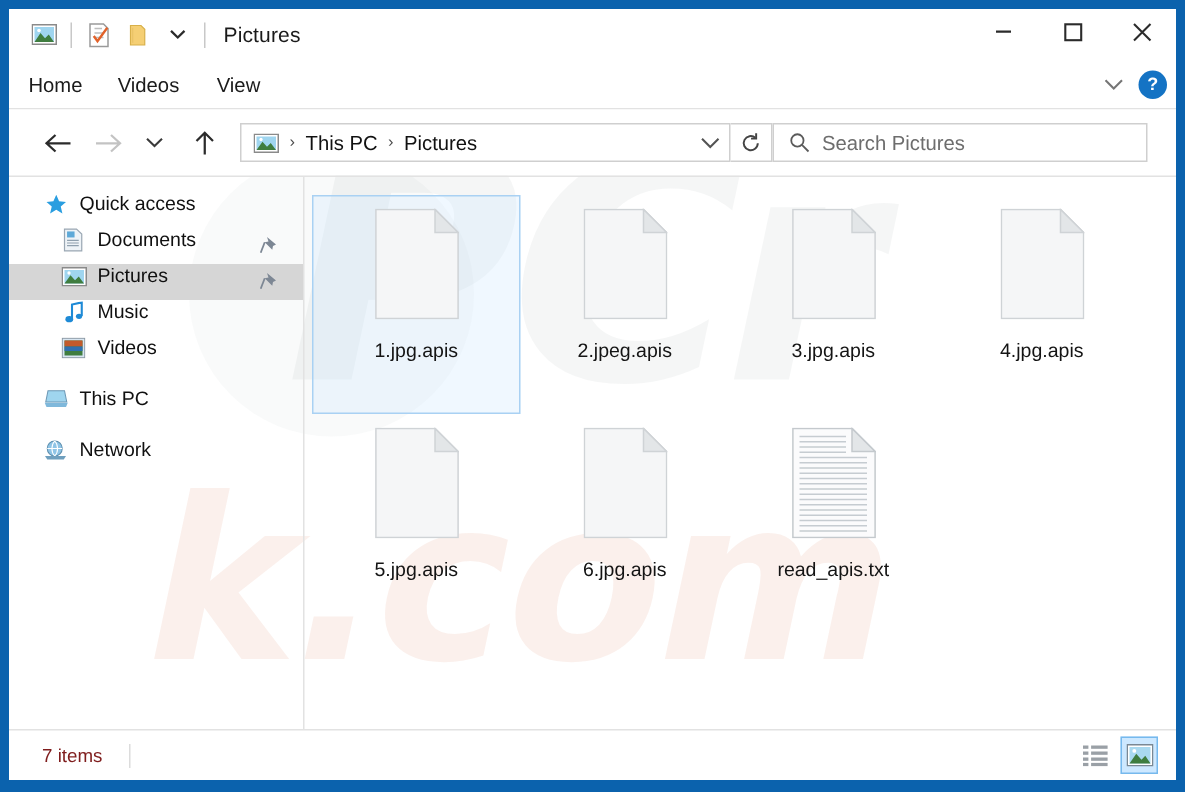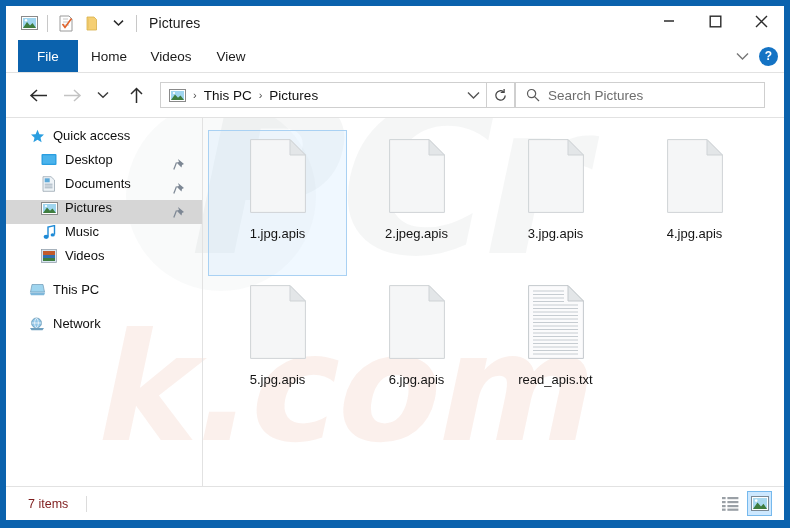--- a/index.html
+++ b/index.html
@@ -314,21 +314,20 @@
         </div>
         <div class="wc">
           <svg width="15" height="15" viewBox="0 0 15 15">
               <path d="M2 2 L13 13 M13 2 L2 13" stroke="#2b2b2b" stroke-width="1.4"></path>
             </svg>
         </div>
       </div>
     </div>
 
     <div id="ribbon">
-      <div class="tab" id="tab-file">File</div>
       <div class="tab" id="tab-home">Home</div>
       <div class="tab" id="tab-share">Videos</div>
       <div class="tab" id="tab-view">View</div>
       <div id="ribbon-right">
         <div style="width:22px;height:22px;display:flex;align-items:center;justify-content:center;">
           <svg width="13" height="9" viewBox="0 0 13 9">
               <path d="M1 1.5 L6.5 7 L12 1.5" stroke="#777" stroke-width="1.4" fill="none"></path>
             </svg>
         </div>
         <div id="help-btn">?</div>
@@ -405,35 +404,20 @@
 
         <div class="nav-item">
           <span class="nav-ico">
             <svg width="15" height="15" viewBox="0 0 15 15">
                 <path d="M7.5 0.8 L9.4 5.2 L14 5.6 L10.5 8.7 L11.6 13.3 L7.5 10.8 L3.4 13.3 L4.5 8.7 L1 5.6 L5.6 5.2 Z" fill="#2a9ee0"></path>
               </svg>
           </span>
           <span class="nav-lbl">Quick access</span>
         </div>
 
-        <div class="nav-item indent">
-          <span class="nav-ico">
-            <svg width="16" height="14" viewBox="0 0 16 14">
-                <rect x="0.5" y="1" width="15" height="11" rx="1" fill="#2a9ee0"></rect>
-                <rect x="1.8" y="2.3" width="12.4" height="8.4" fill="#4ab3ec"></rect>
-              </svg>
-          </span>
-          <span class="nav-lbl">Desktop</span>
-          <span class="pin">
-            <svg width="13" height="13" viewBox="0 0 13 13">
-                <path d="M5 1 L11 6 L9 7 L8.5 9.5 L3.5 4.5 L6 4 Z" fill="#7d8794"></path>
-                <path d="M3.5 4.5 L0.8 11.5" stroke="#7d8794" stroke-width="1.2"></path>
-              </svg>
-          </span>
-        </div>
 
 
         <div class="nav-item indent">
           <span class="nav-ico">
             <svg width="14" height="16" viewBox="0 0 14 16">
               <path d="M1 0.7 H9 L12.5 4 V15.3 H1 Z" fill="#eef3f7" stroke="#9aa7b3" stroke-width="0.8"></path>
               <rect x="2.7" y="2.3" width="5" height="4" fill="#5ea9d8"></rect>
               <path d="M2.7 8.2 H10.5 M2.7 10 H10.5 M2.7 11.8 H10.5" stroke="#8fa0ae" stroke-width="0.8"></path>
             </svg>
           </span>

